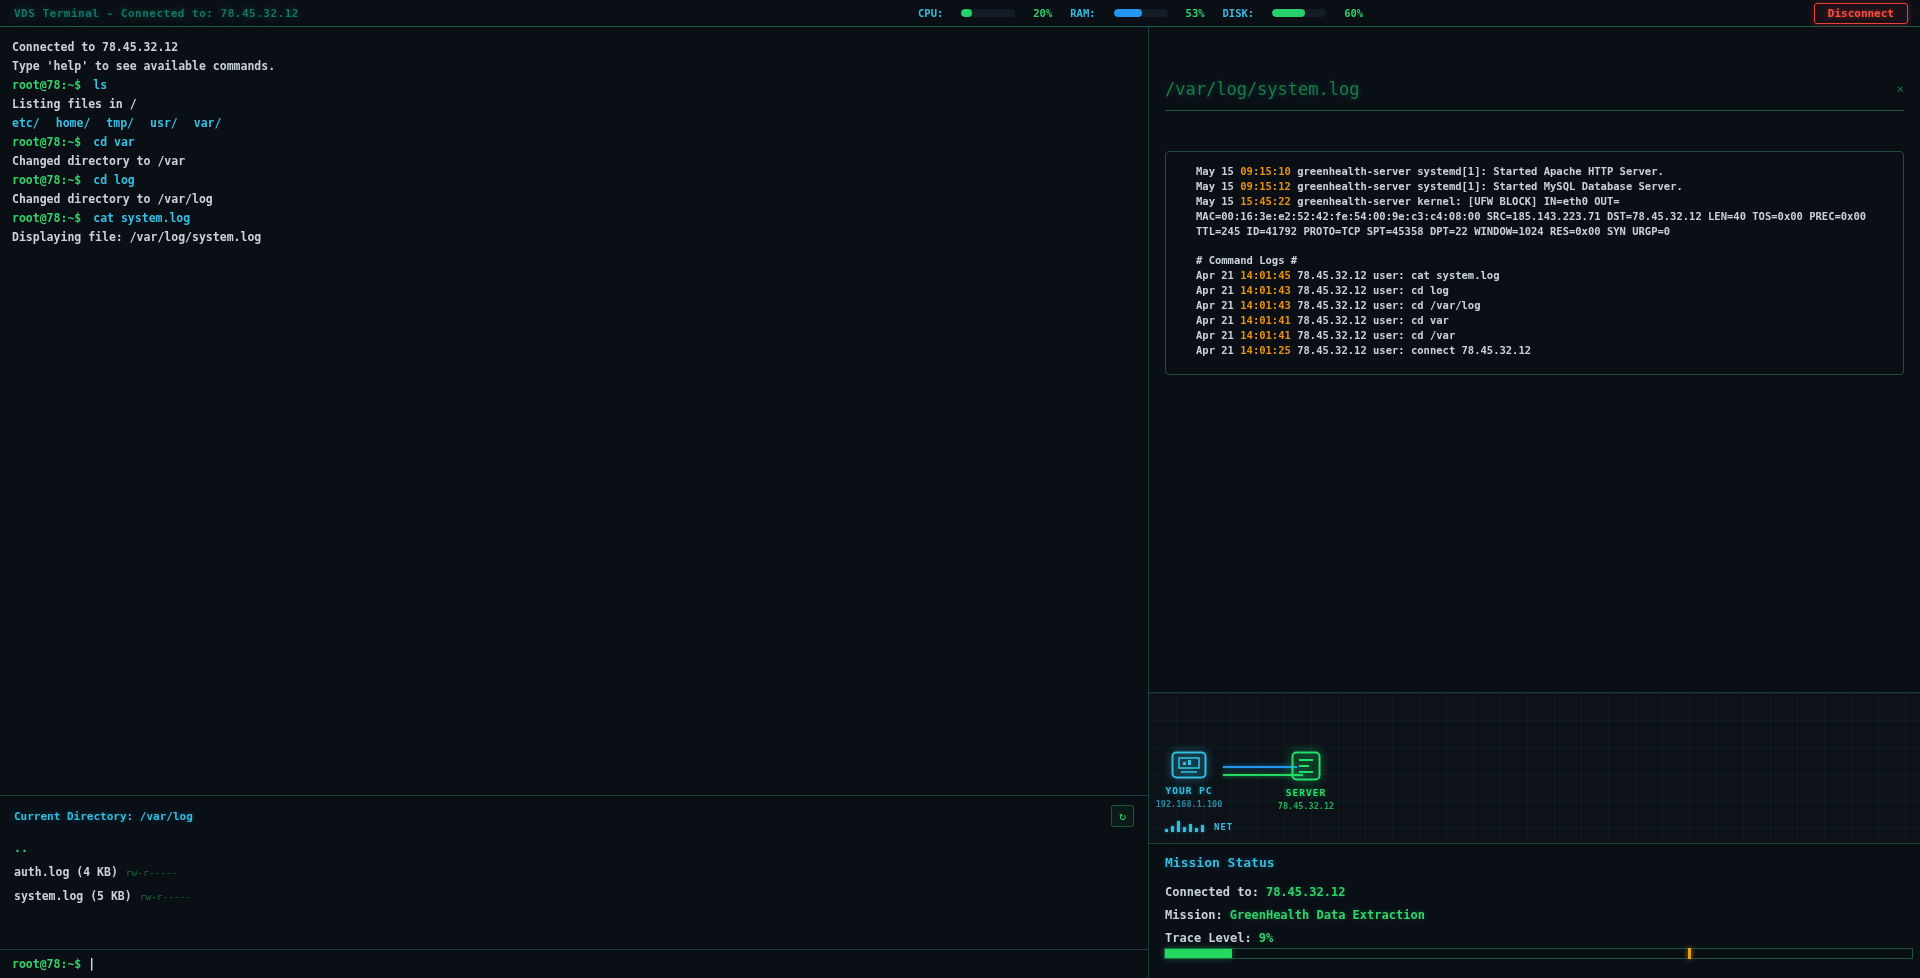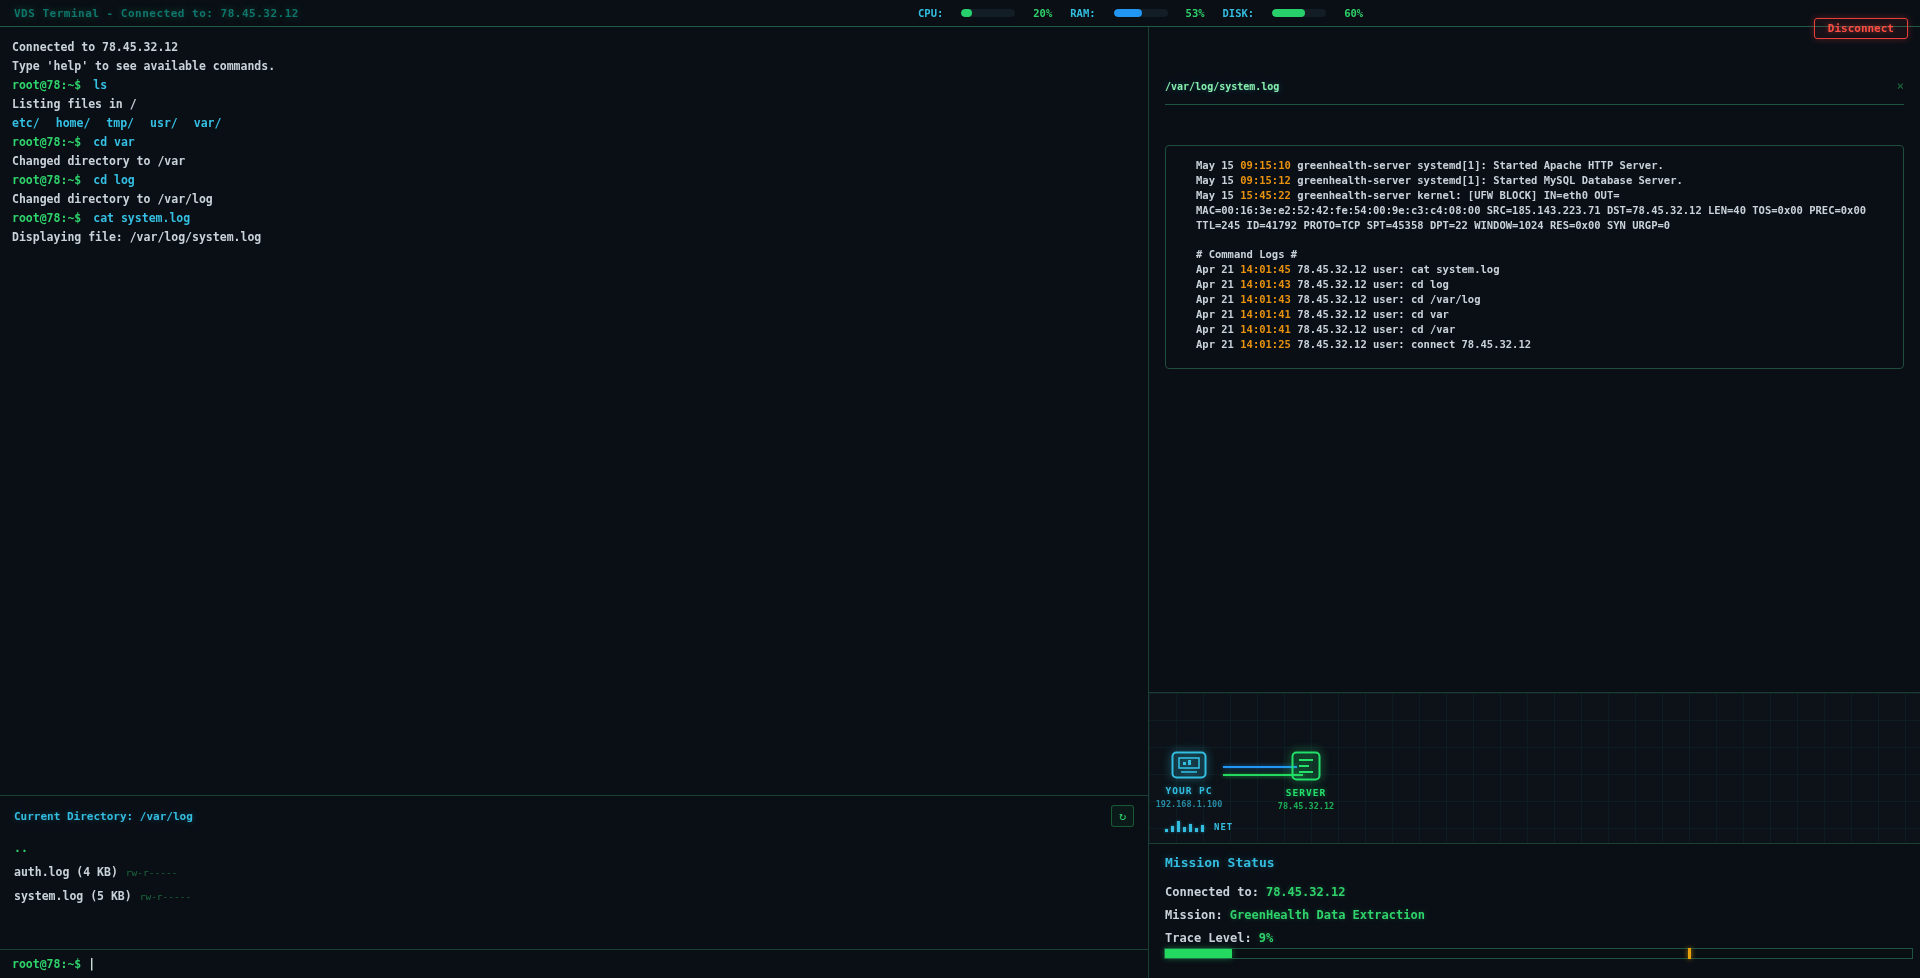--- a/index.html
+++ b/index.html
@@ -18,21 +18,21 @@
     color:#0f766e;font-size:11px;font-weight:bold;letter-spacing:.5px;
     text-shadow:0 0 8px rgba(47,211,107,.35);
   }
   .stats{position:absolute;left:918px;top:0;height:100%;display:flex;align-items:center;gap:18px;}
   .stat{display:flex;align-items:center;gap:18px;}
   .stat-label{color:#33bde0;font-size:10.5px;font-weight:bold;}
   .stat-bar{display:inline-block;width:54px;height:8px;border-radius:4px;background:#121d26;overflow:hidden;}
   .stat-fill{display:block;height:100%;border-radius:4px;}
   .stat-value{color:#2fd36b;font-size:10.5px;font-weight:bold;}
   .disconnect{
-    position:absolute;right:12px;top:18px;height:21px;padding:0 13px;
+    position:absolute;right:12px;top:3px;height:21px;padding:0 13px;
     background:rgba(255,61,61,.06);border:1px solid #e8403a;border-radius:3px;
     color:#ff4d44;font-family:inherit;font-size:11px;font-weight:bold;cursor:pointer;
     box-shadow:0 0 7px rgba(232,64,58,.35);text-shadow:0 0 5px rgba(255,77,68,.5);
   }
   
   .main{display:flex;height:951px;}
   .left{width:1148px;display:flex;flex-direction:column;}
   .right{flex:1;border-left:1px solid #1a4034;display:flex;flex-direction:column;}
   
   .terminal{flex:1;padding:11px 12px;overflow:hidden;font-size:11.5px;font-weight:bold;line-height:19px;}
@@ -58,21 +58,21 @@
   .inputline{height:29px;border-top:1px solid #1a4034;display:flex;align-items:center;padding:0 12px;
     font-size:11.5px;font-weight:bold;cursor:text;}
   .cursor{color:#d3e8da;margin-left:7px;animation:blink 1.1s steps(2,start) infinite;}
   @keyframes blink{50%{opacity:0;}}
   
   .viewer{height:665px;padding:0 16px;}
   .viewer-header{
     margin-top:52px;padding-bottom:11px;border-bottom:1px solid #1d5340;
     display:flex;align-items:center;justify-content:space-between;
   }
-  .viewer-title{color:#86efac;font-size:10px;font-weight:bold;text-shadow:0 0 6px rgba(51,189,224,.3);}
+  .viewer-title{color:#15803d;font-size:17px;font-weight:normal;text-shadow:0 0 6px rgba(51,189,224,.3);}
   .viewer-close{color:rgba(47,211,107,.5);font-size:12px;cursor:pointer;}
   .log-box{
     margin-top:40px;height:224px;border:1px solid #1f4d3e;border-radius:4px;
     padding:12px 30px;font-size:10.5px;line-height:14.9px;font-weight:bold;color:#c9d2d8;
     background:rgba(10,16,22,.4);overflow:hidden;
   }
   .logline{white-space:pre-wrap;}
   .time{color:#e8920e;}
   
   .netmap{

